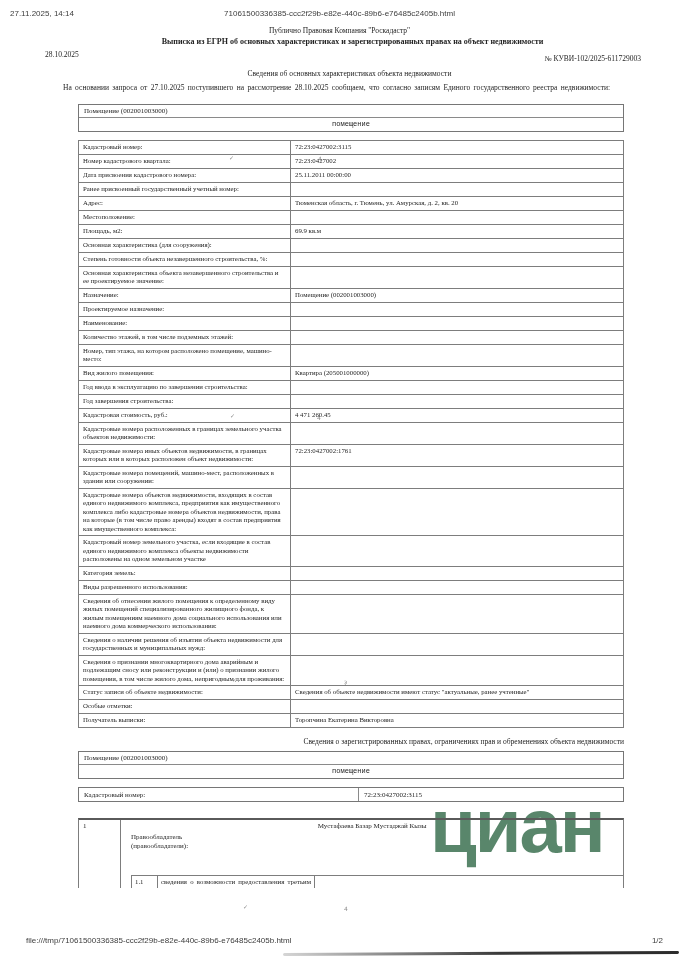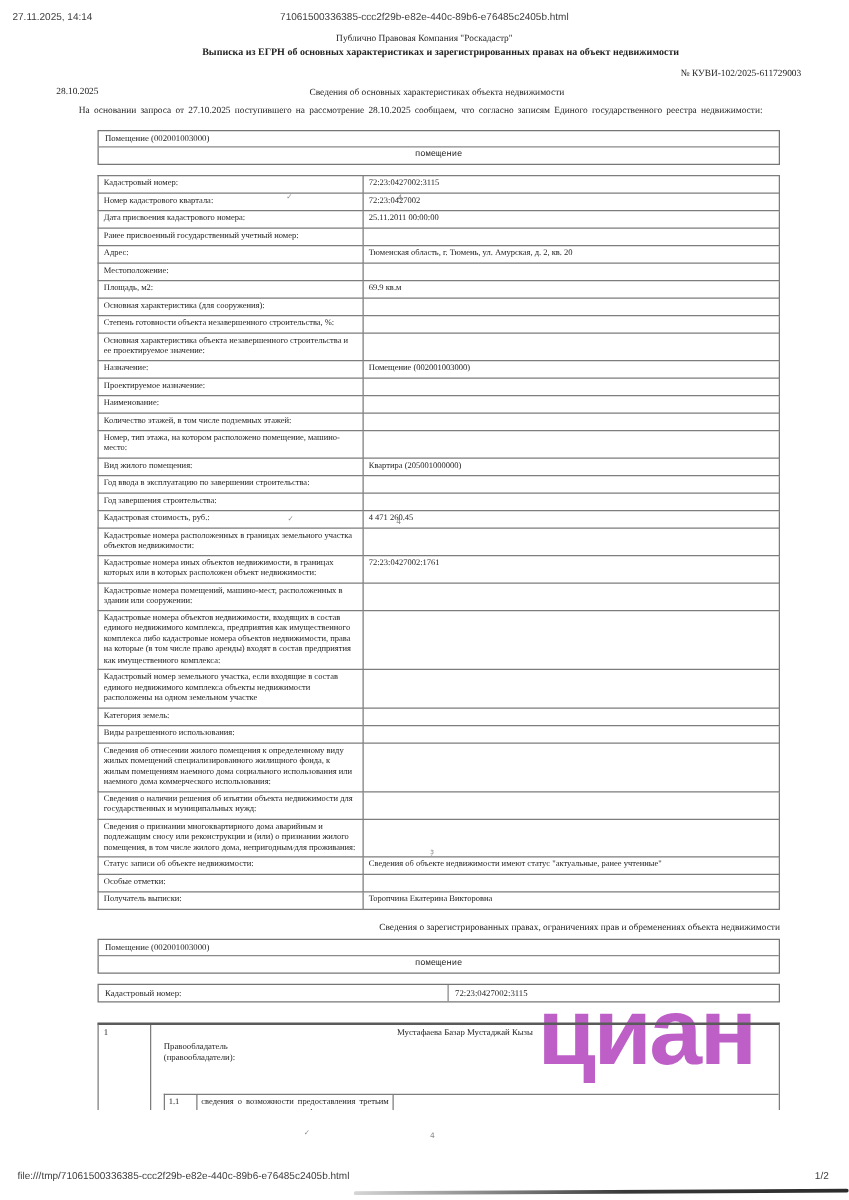--- a/index.html
+++ b/index.html
@@ -12,26 +12,26 @@
     overflow: hidden;
   }
   
   .print-text {
     font-family: "Liberation Sans", sans-serif;
     font-size: 8px;
     color: #3c3c3c;
   }
   #print-datetime { position: absolute; top: 9px; left: 10px; }
   #print-filename { position: absolute; top: 9px; left: 0; right: 0; text-align: center; }
-  #print-url { position: absolute; top: 936px; left: 14px; }
+  #print-url { position: absolute; top: 936px; left: 26px; }
   #print-page { position: absolute; top: 936px; right: 16px; }
   
   #company-line { position: absolute; top: 26px; left: 0; right: 0; text-align: center; font-size: 7.5px; }
   #doc-title { position: absolute; top: 37px; left: 0; right: 0; text-align: center; font-size: 8px; font-weight: bold; margin-left: 26px; }
-  #doc-date { position: absolute; top: 68px; left: 45px; font-size: 7.5px; }
+  #doc-date { position: absolute; top: 50px; left: 45px; font-size: 7.5px; }
   #doc-number { position: absolute; top: 54px; right: 38px; font-size: 7.5px; }
   #sec1-title { position: absolute; top: 69px; left: 0; right: 0; text-align: center; font-size: 7.5px; padding-left: 20px; }
   #intro {
     position: absolute; top: 83px; left: 45px; width: 596px;
     font-size: 7.5px; text-align: justify; text-indent: 18px;
     word-spacing: 1.5px; line-height: 1.25;
   }
   
   #content { position: absolute; top: 104px; left: 48px; width: 546px; z-index: 1; margin-left: 30px; }
   .obj-table { border: 1px solid #767676; background: transparent; }
@@ -62,21 +62,21 @@
   #holder-name { text-align: center; font-size: 7px; padding-top: 2px; }
   #holder-label { position: absolute; top: 13px; left: 10px; font-size: 7px; line-height: 1.3; }
   #rights-subrow { flex: 1; display: flex; margin-left: 10px; border-top: 1px solid #7d7d7d; border-left: 1px solid #7d7d7d; }
   #sub-num { width: 26px; border-right: 1px solid #7d7d7d; padding: 2px 2px 0 3px; font-size: 6.8px; }
   #sub-label { width: 157px; border-right: 1px solid #7d7d7d; padding: 2px 3px; font-size: 6.8px; text-align: justify; line-height: 1.3; }
   #sub-value { flex: 1; }
   
   #watermark {
     position: absolute; top: 782px; left: 430px; z-index: 0;
     font-family: "Liberation Sans", sans-serif; font-weight: bold;
-    font-size: 76px; letter-spacing: -2px; color: #a21caf; opacity: 0.7;
+    font-size: 76px; letter-spacing: -2px; color: #14532d; opacity: 0.7;
     user-select: none; white-space: nowrap;
   }
   .artifact {
     position: absolute; z-index: 2;
     font-size: 6px; color: #4e4e4e; opacity: 0.65;
     font-family: "DejaVu Sans", sans-serif;
   }
   #scan-edge {
     position: absolute; top: 952px; left: 283px; width: 396px; height: 3px;
     background: linear-gradient(to right, rgba(90,90,90,0.25), #383838 55%, #2c2c2c);

